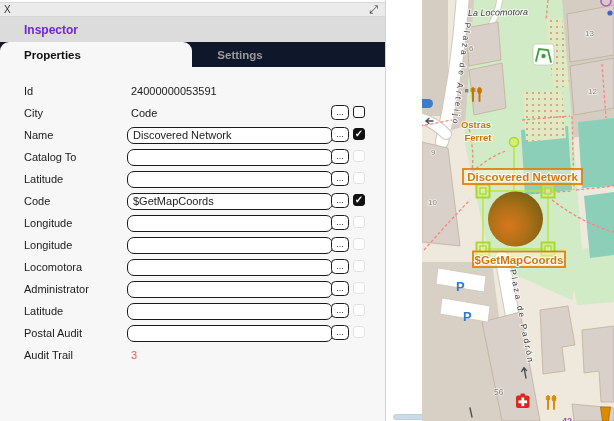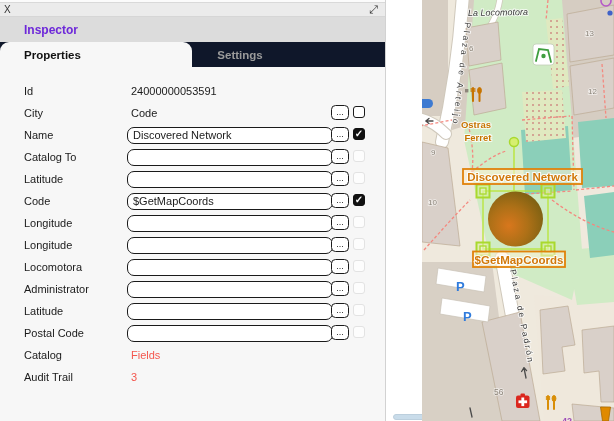--- a/index.html
+++ b/index.html
@@ -119,28 +119,24 @@
         <button class="ellipsis-btn">...</button>
         <span class="cb disabled"></span>
       </div>
       <div class="frow">
         <span class="flabel">Latitude</span>
         <input class="finput" type="text" style="">
         <button class="ellipsis-btn">...</button>
         <span class="cb disabled"></span>
       </div>
       <div class="frow">
-        <span class="flabel">Postal Code</span>
-        <input class="finput" type="text" style="">
-        <button class="ellipsis-btn">...</button>
-        <span class="cb disabled"></span>
-      </div>
-      <div class="frow">
-        <span class="flabel">Catalog</span>
-        <span class="fvalue link">Fields</span>
+        <span class="flabel">Postal Audit</span>
+        <input class="finput" type="text" style="">
+        <button class="ellipsis-btn">...</button>
+        <span class="cb disabled"></span>
       </div>
       <div class="frow">
         <span class="flabel">Audit Trail</span>
         <span class="fvalue link">3</span>
       </div>
     </div>
 </div>
 
 <div class="scrollbar-h"></div>
 

